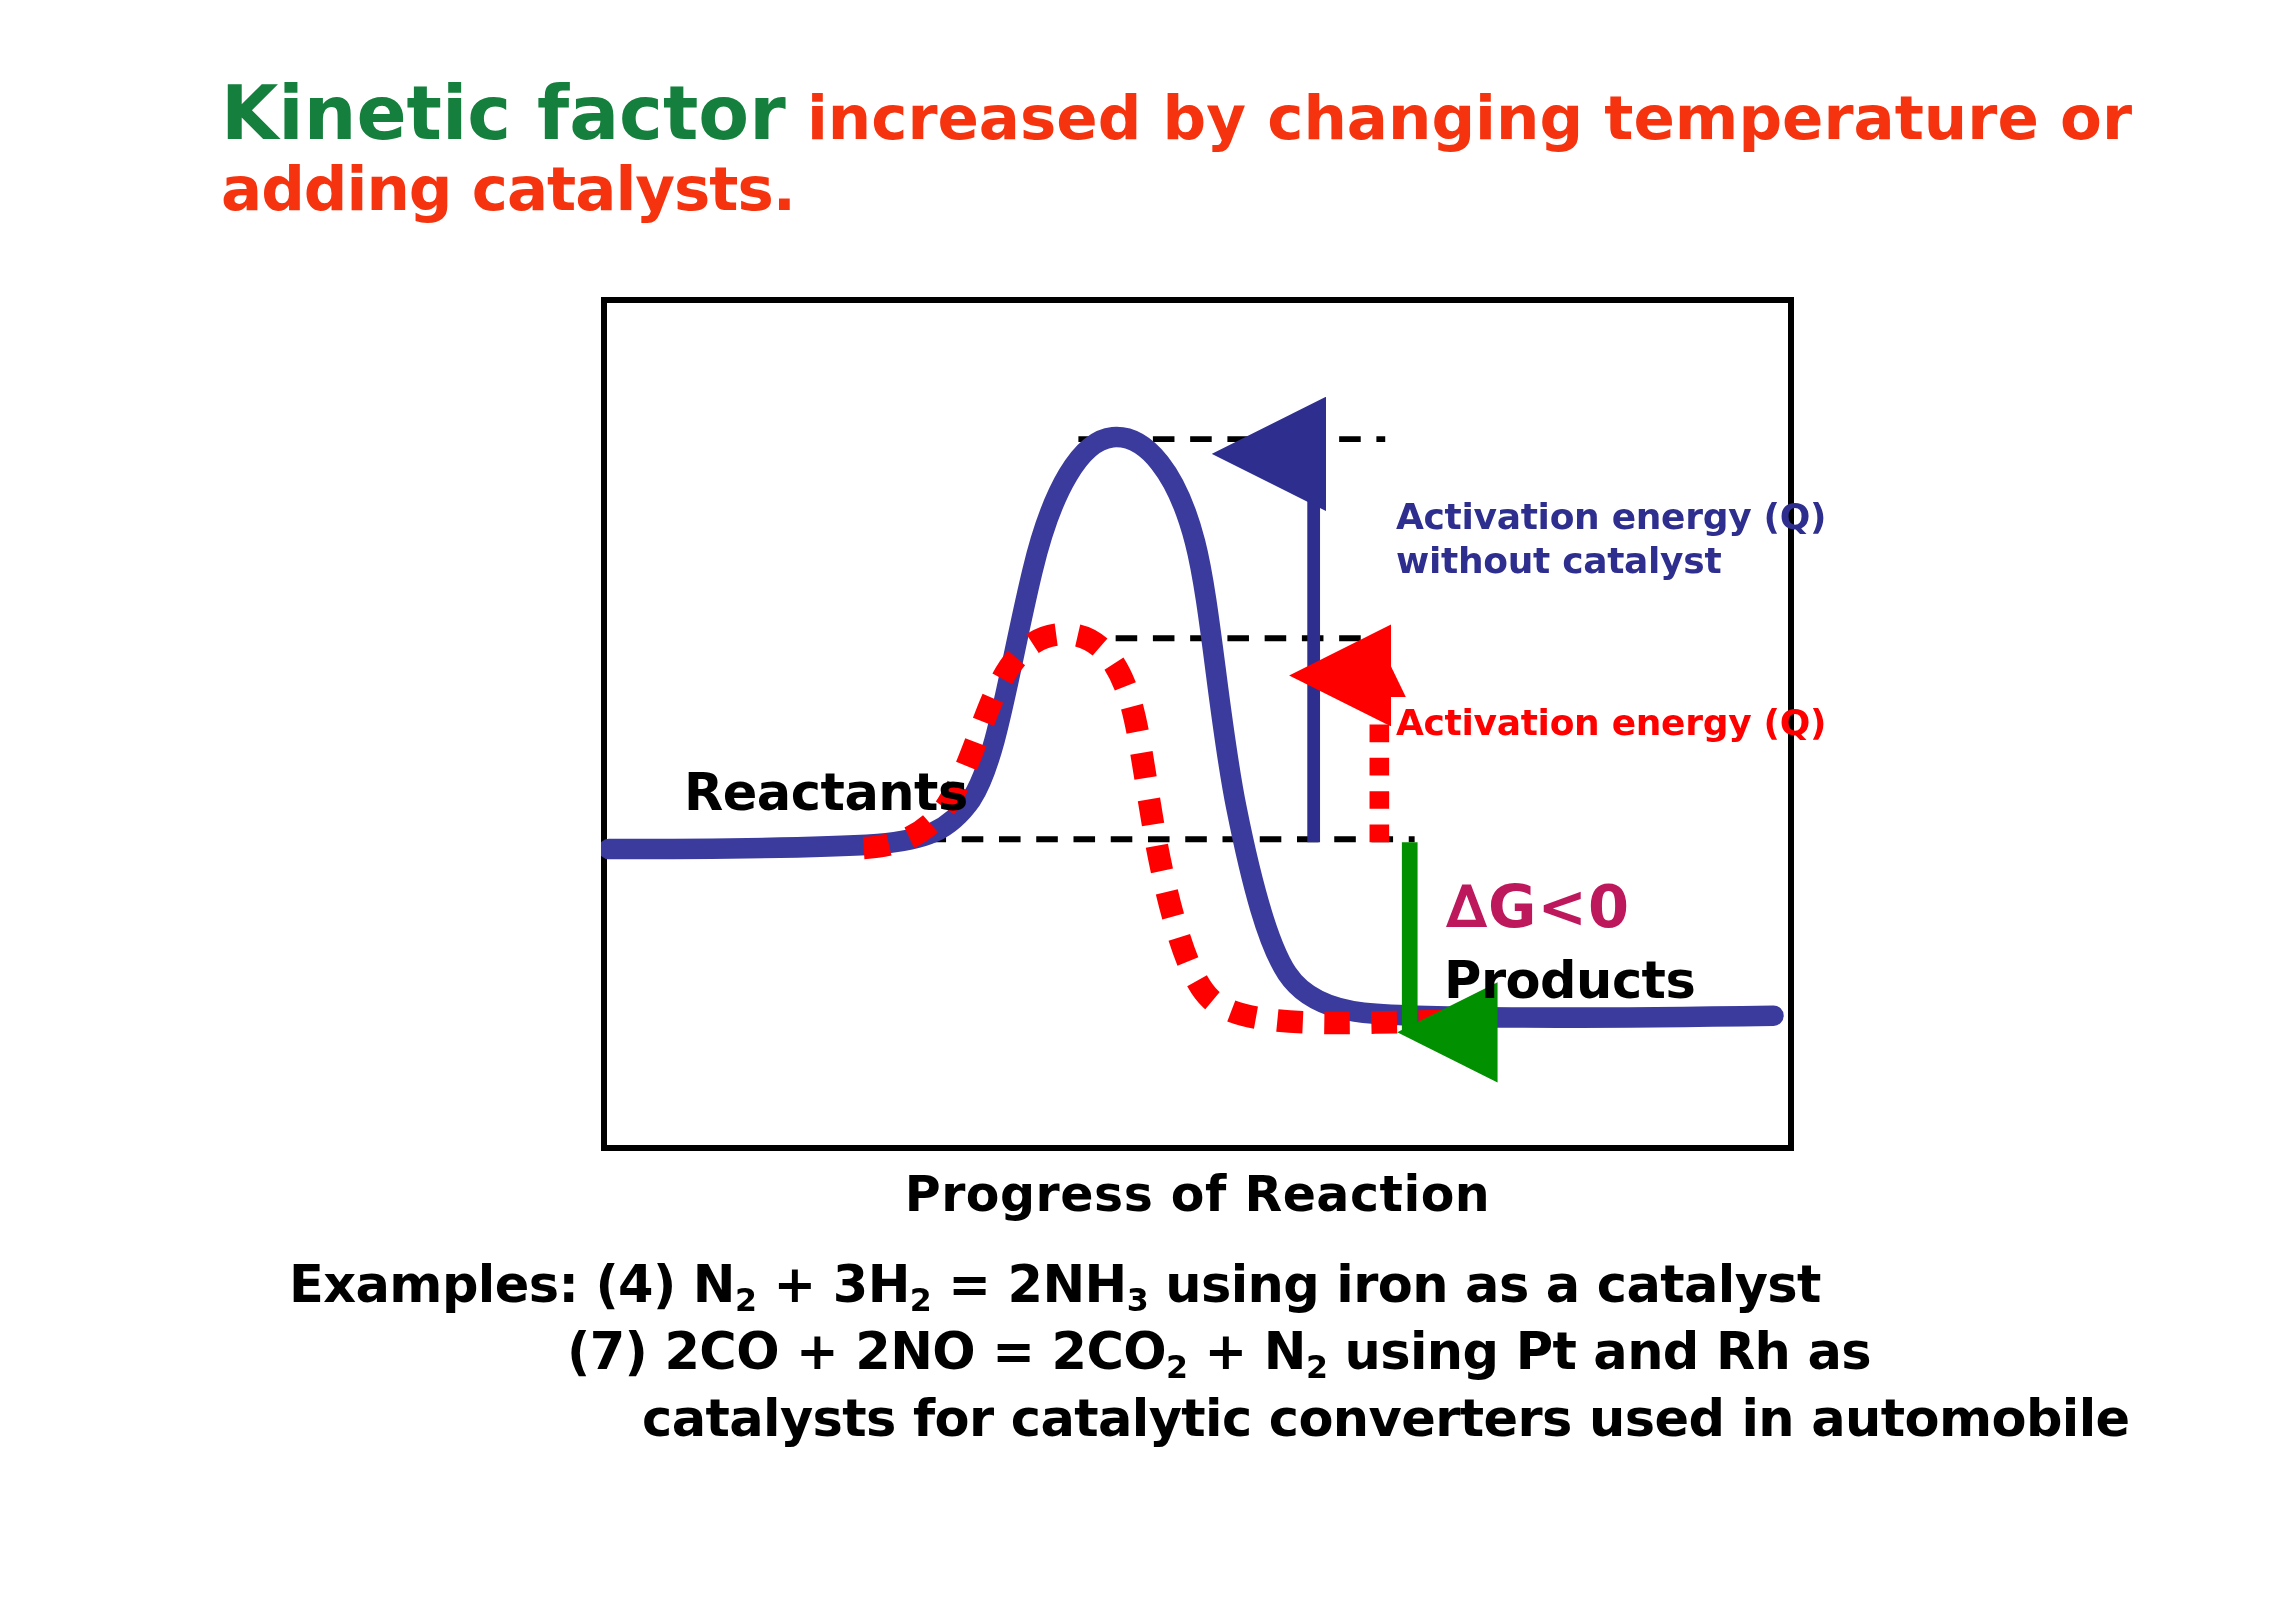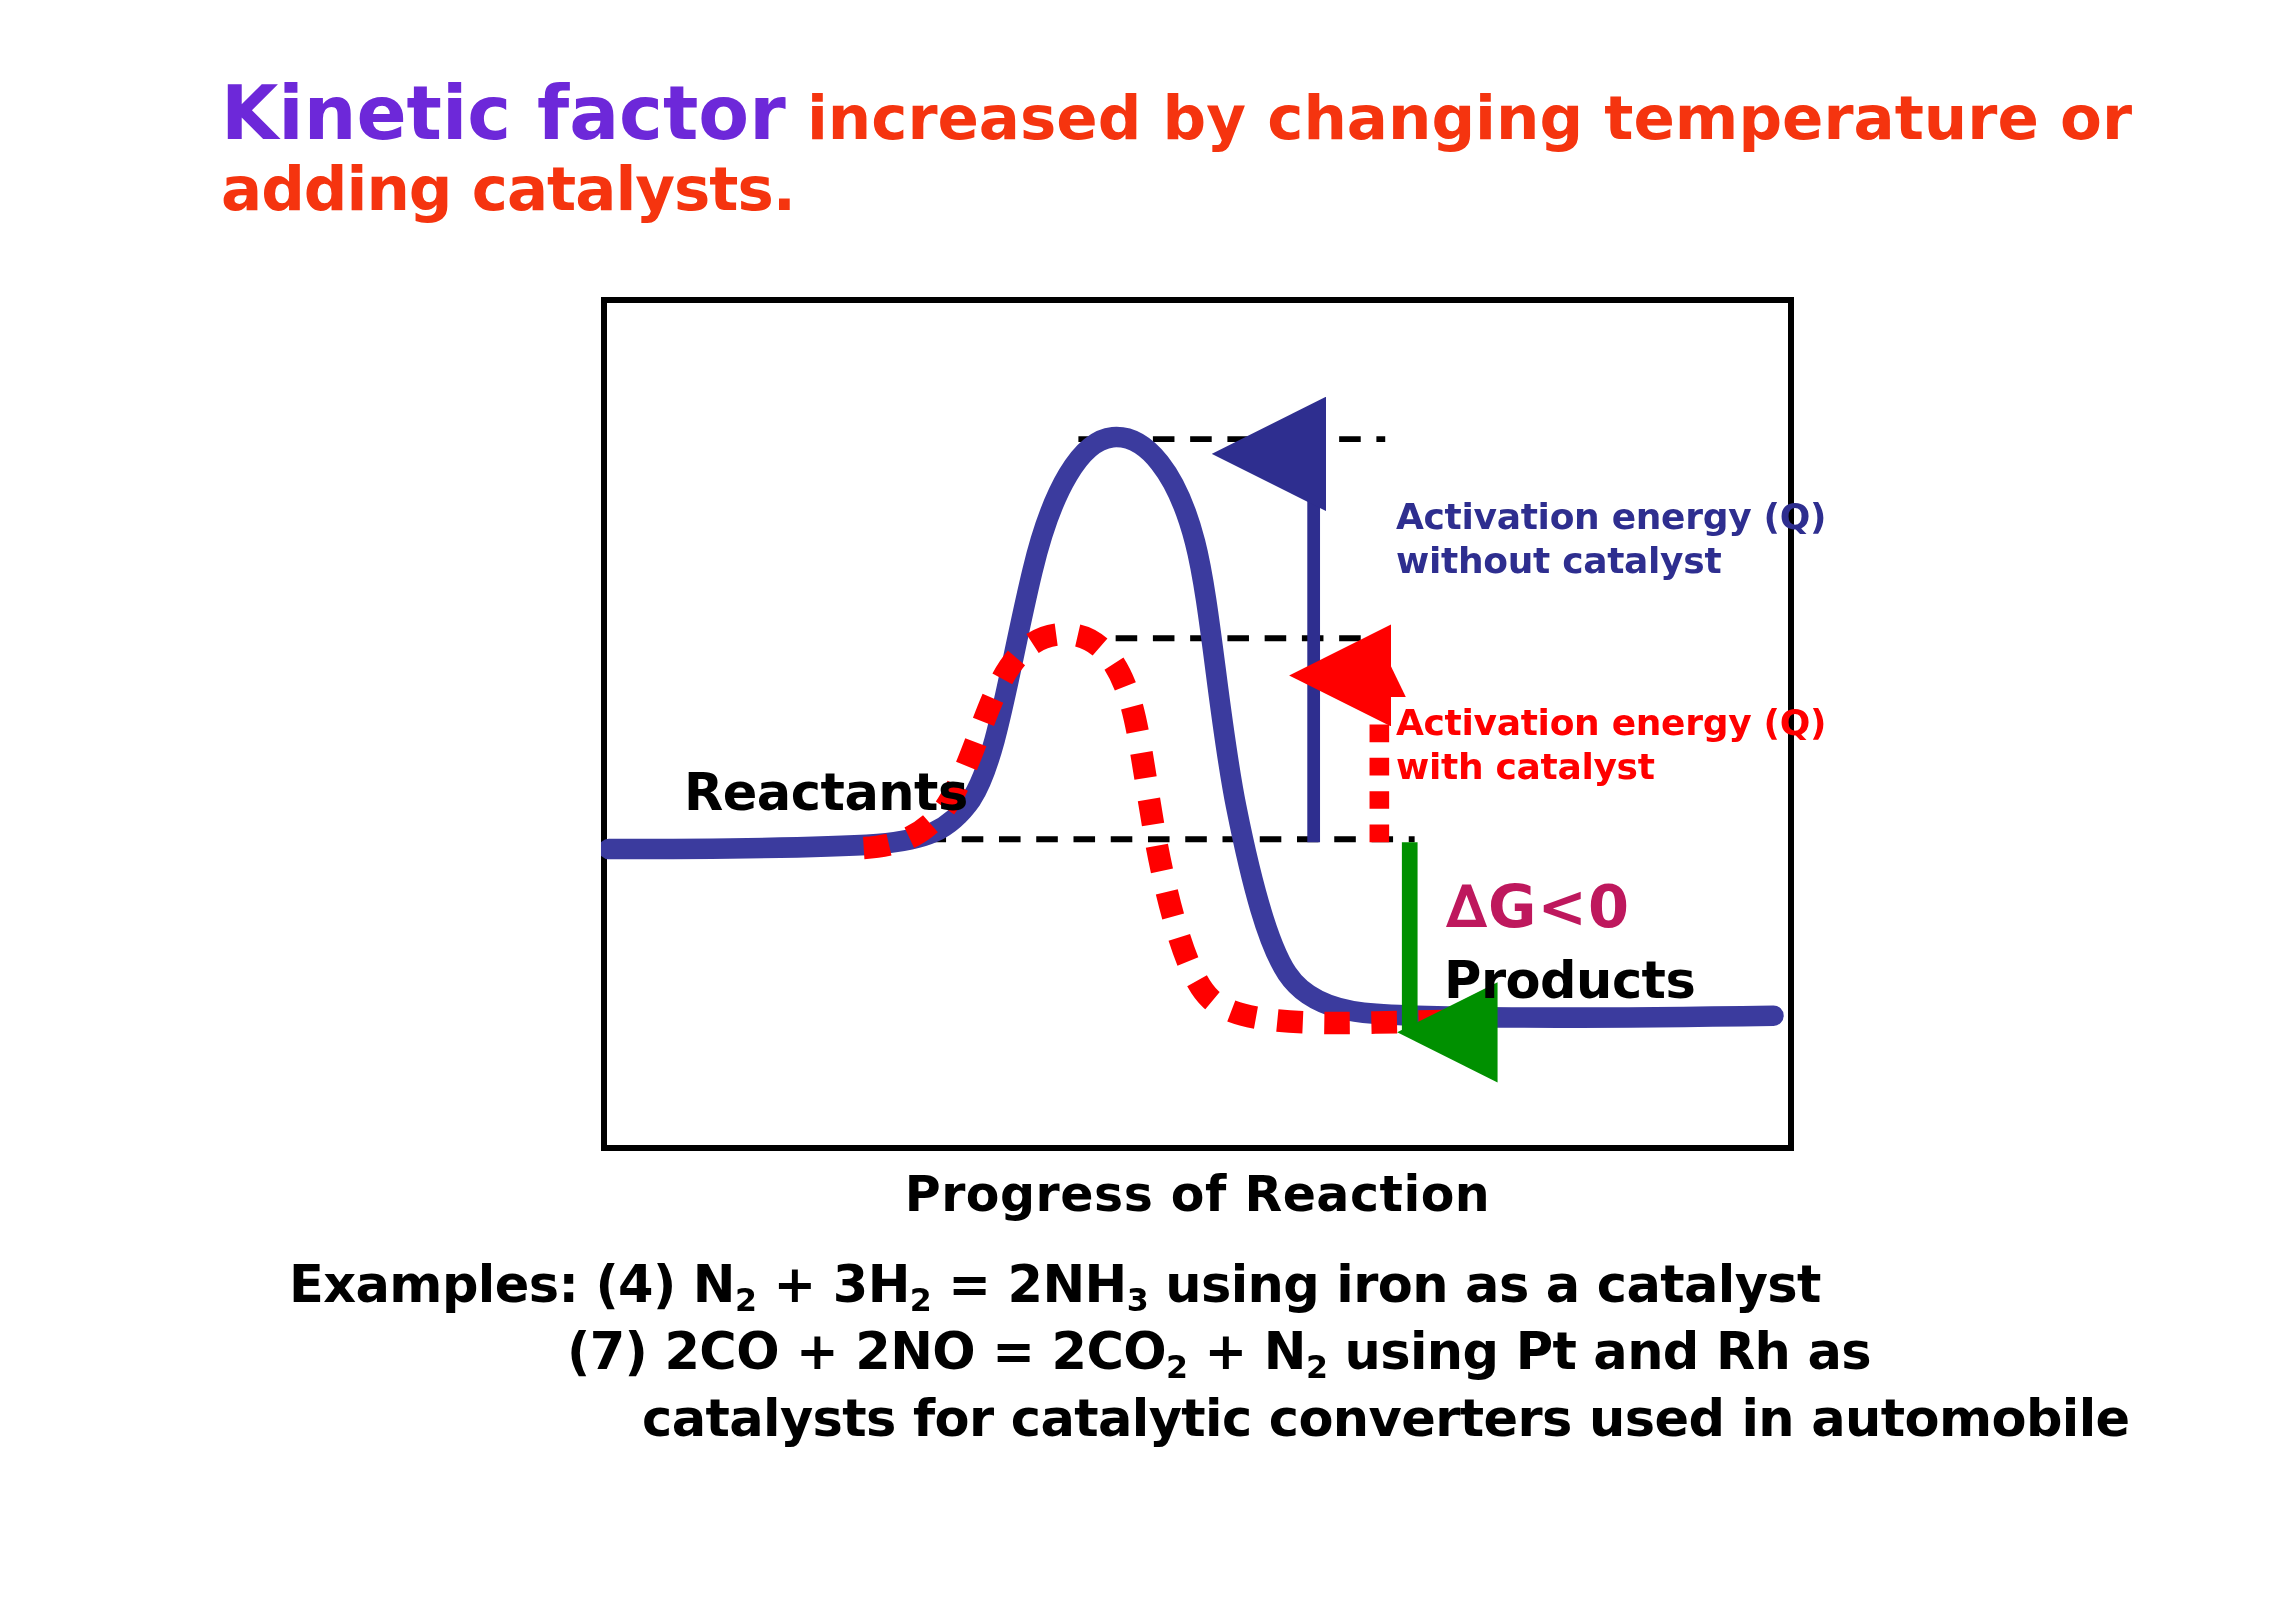--- a/index.html
+++ b/index.html
@@ -15,21 +15,21 @@
   
   .title-block{
     position:absolute;left:221px;top:76px;width:1921px;
     font-family:"DejaVu Sans", sans-serif;
     font-weight:bold;
     line-height:1.0;
     letter-spacing:-1px;
   }
   .title-l1{font-size:0;white-space:nowrap;}
   .title-strong{
-    font-size:74px;color:#6d28d9;font-weight:bold;
+    font-size:74px;color:#15803d;font-weight:bold;
     font-family:"DejaVu Sans", sans-serif;
     letter-spacing:0px;
     text-align:right;
   }
   .title-rest{
     font-size:61px;color:#F5340F;font-weight:bold;
     font-family:"DejaVu Sans", sans-serif;
     letter-spacing:0px;
   }
   .title-l2{
@@ -150,21 +150,20 @@
   <div class="chart-text" id="label-products">Products</div>
   <div class="chart-text" id="label-deltag">∆G&lt;0</div>
 
   <div class="anno" id="anno-blue">
     <div>Activation energy (Q)</div>
     <div>without catalyst</div>
   </div>
 
   <div class="anno" id="anno-red">
     <div>Activation energy (Q)</div>
-    <div>with catalyst</div>
   </div>
 
   <div id="examples">
     <div class="ex-line" id="ex-line-1"><span>Examples: (4) N</span><sub>2</sub><span> + 3H</span><sub>2</sub><span>  = 2NH</span><sub>3</sub><span> using iron as a catalyst</span></div>
     <div class="ex-line" id="ex-line-2"><span>(7) 2CO + 2NO = 2CO</span><sub>2</sub><span> + N</span><sub>2</sub><span> using Pt and Rh as</span></div>
     <div class="ex-line" id="ex-line-3">catalysts for catalytic converters used in automobile</div>
   </div>
 
 </div>
 

